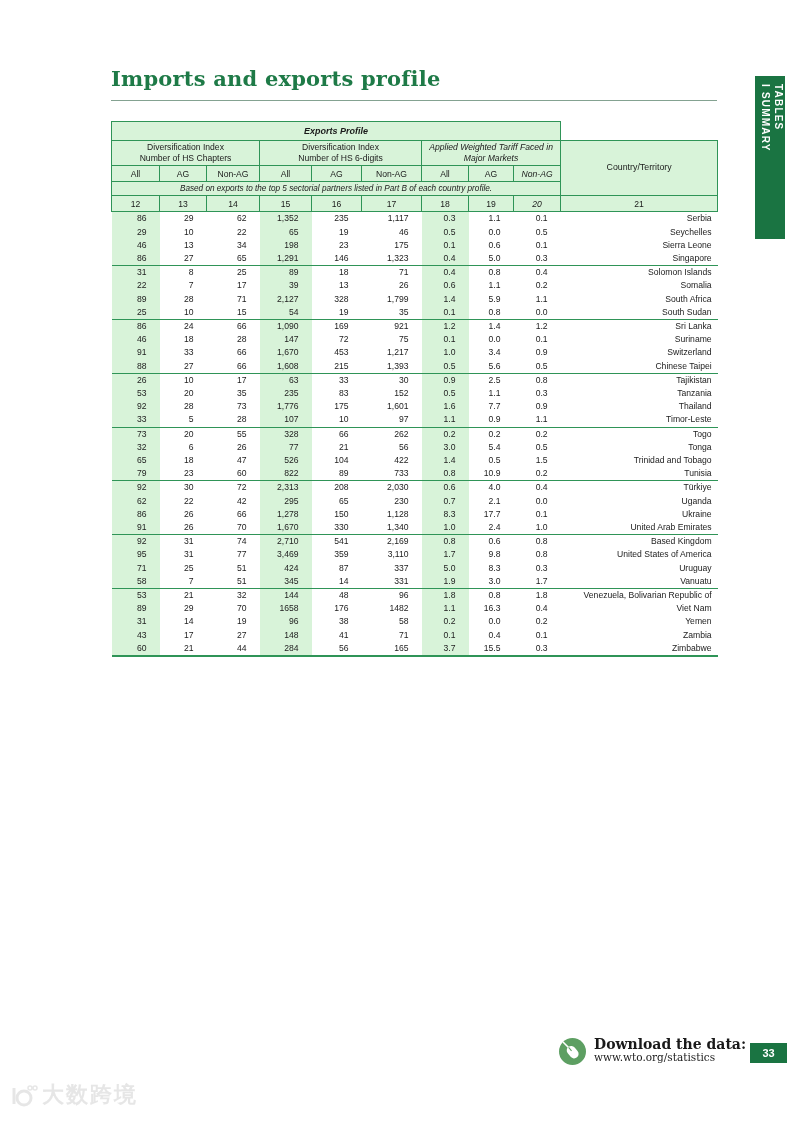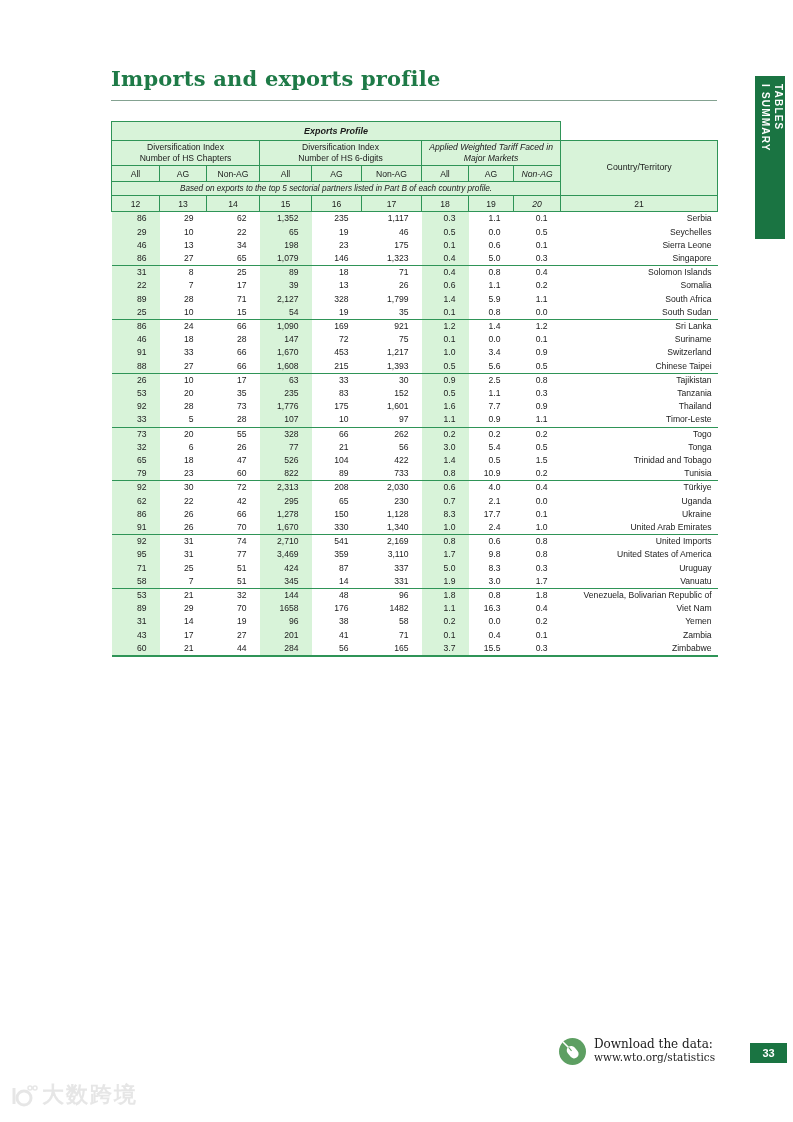--- a/index.html
+++ b/index.html
@@ -66,21 +66,21 @@
 
   
   .footer-left {
     position:absolute; left:115px; top:1040px;
     font-family:"DejaVu Serif", serif; font-size:10.5px; line-height:1.35;
     color:#1a1a1a;
   }
   .download { position:absolute; left:558px; top:1037px; display:flex; align-items:flex-start; }
   .download-icon { width:29px; height:29px; flex:0 0 auto; }
   .download-text { margin-left:7px; font-family:"DejaVu Serif", serif; color:#1a1a1a; }
-  .download-label { font-weight:normal; font-size:12px; line-height:14px; }
+  .download-label { font-weight:bold; font-size:14px; line-height:14px; }
   .download-url { font-size:10.5px; line-height:13px; }
   .page-badge {
     position:absolute; left:750px; top:1043px; width:37px; height:20px;
     background:#1a7442; color:#ffffff; font-weight:bold; font-size:11px;
     display:flex; align-items:center; justify-content:center;
   }
 
   
   .watermark {
     position:absolute; left:8px; top:1080px; display:flex; align-items:center;
@@ -191,21 +191,21 @@
             <td class="v">175</td>
             <td class="v band">0.1</td>
             <td class="v">0.6</td>
             <td class="v">0.1</td>
             <td class="cty">Sierra Leone</td>
           </tr>
           <tr>
             <td class="v band">86</td>
             <td class="v">27</td>
             <td class="v">65</td>
-            <td class="v band">1,079</td>
+            <td class="v band">1,291</td>
             <td class="v">146</td>
             <td class="v">1,323</td>
             <td class="v band">0.4</td>
             <td class="v">5.0</td>
             <td class="v">0.3</td>
             <td class="cty">Singapore</td>
           </tr>
         </tbody>
         <tbody class="grp">
           <tr>
@@ -461,21 +461,21 @@
           <tr>
             <td class="v band">92</td>
             <td class="v">31</td>
             <td class="v">74</td>
             <td class="v band">2,710</td>
             <td class="v">541</td>
             <td class="v">2,169</td>
             <td class="v band">0.8</td>
             <td class="v">0.6</td>
             <td class="v">0.8</td>
-            <td class="cty">United Imports</td>
+            <td class="cty">Based Kingdom</td>
           </tr>
           <tr>
             <td class="v band">95</td>
             <td class="v">31</td>
             <td class="v">77</td>
             <td class="v band">3,469</td>
             <td class="v">359</td>
             <td class="v">3,110</td>
             <td class="v band">1.7</td>
             <td class="v">9.8</td>
@@ -541,21 +541,21 @@
             <td class="v">58</td>
             <td class="v band">0.2</td>
             <td class="v">0.0</td>
             <td class="v">0.2</td>
             <td class="cty">Yemen</td>
           </tr>
           <tr>
             <td class="v band">43</td>
             <td class="v">17</td>
             <td class="v">27</td>
-            <td class="v band">201</td>
+            <td class="v band">148</td>
             <td class="v">41</td>
             <td class="v">71</td>
             <td class="v band">0.1</td>
             <td class="v">0.4</td>
             <td class="v">0.1</td>
             <td class="cty">Zambia</td>
           </tr>
           <tr>
             <td class="v band">60</td>
             <td class="v">21</td>

